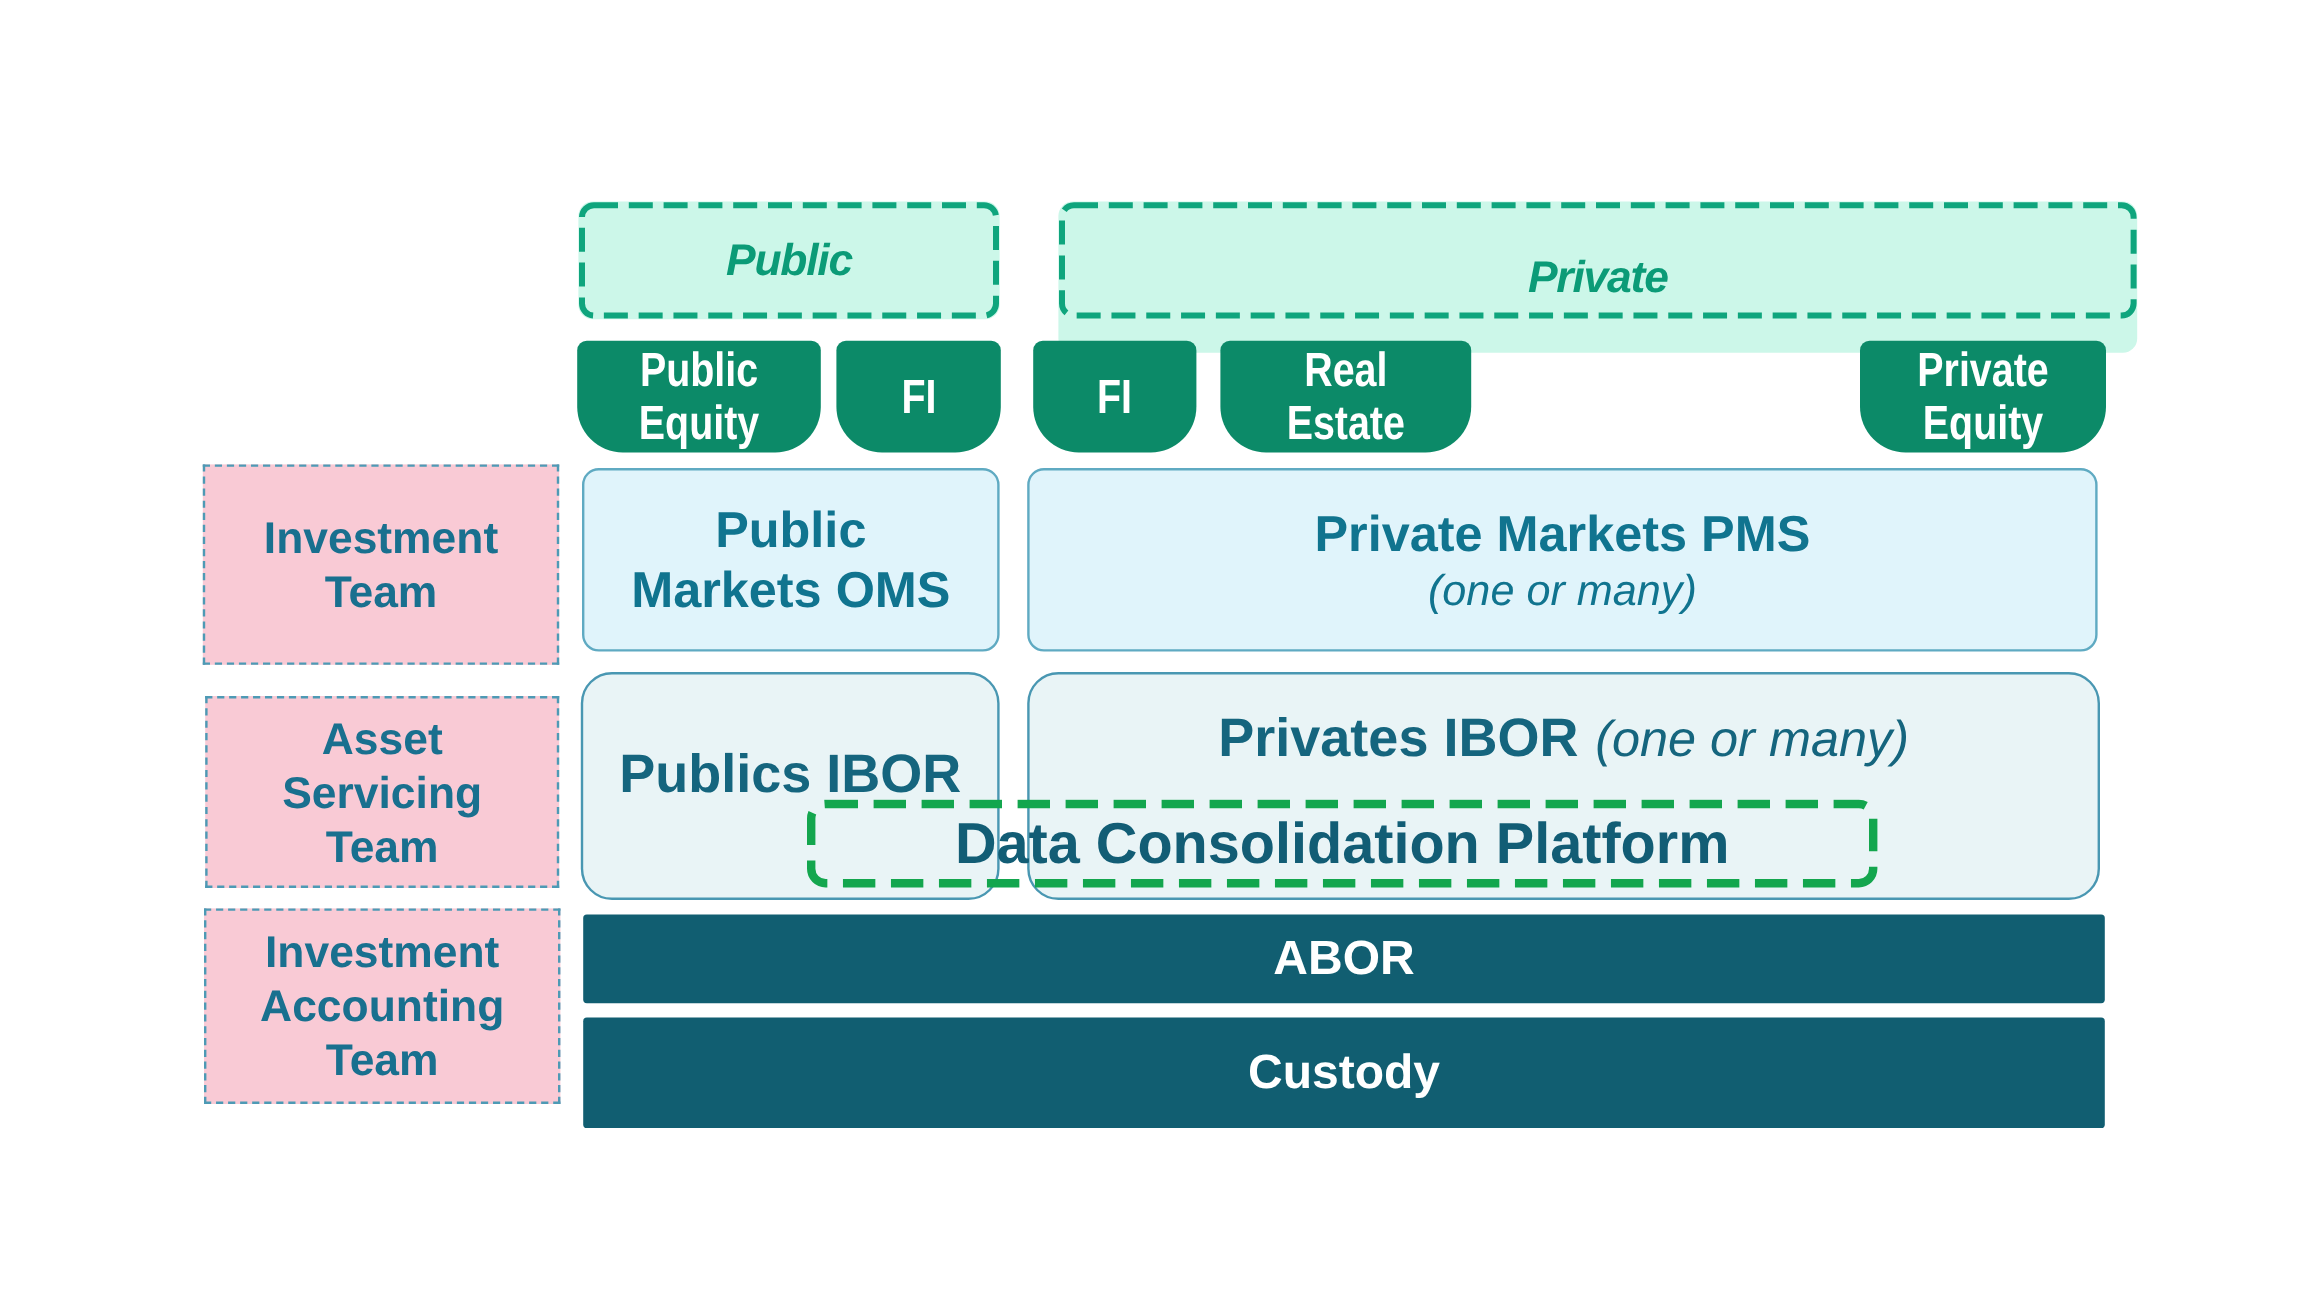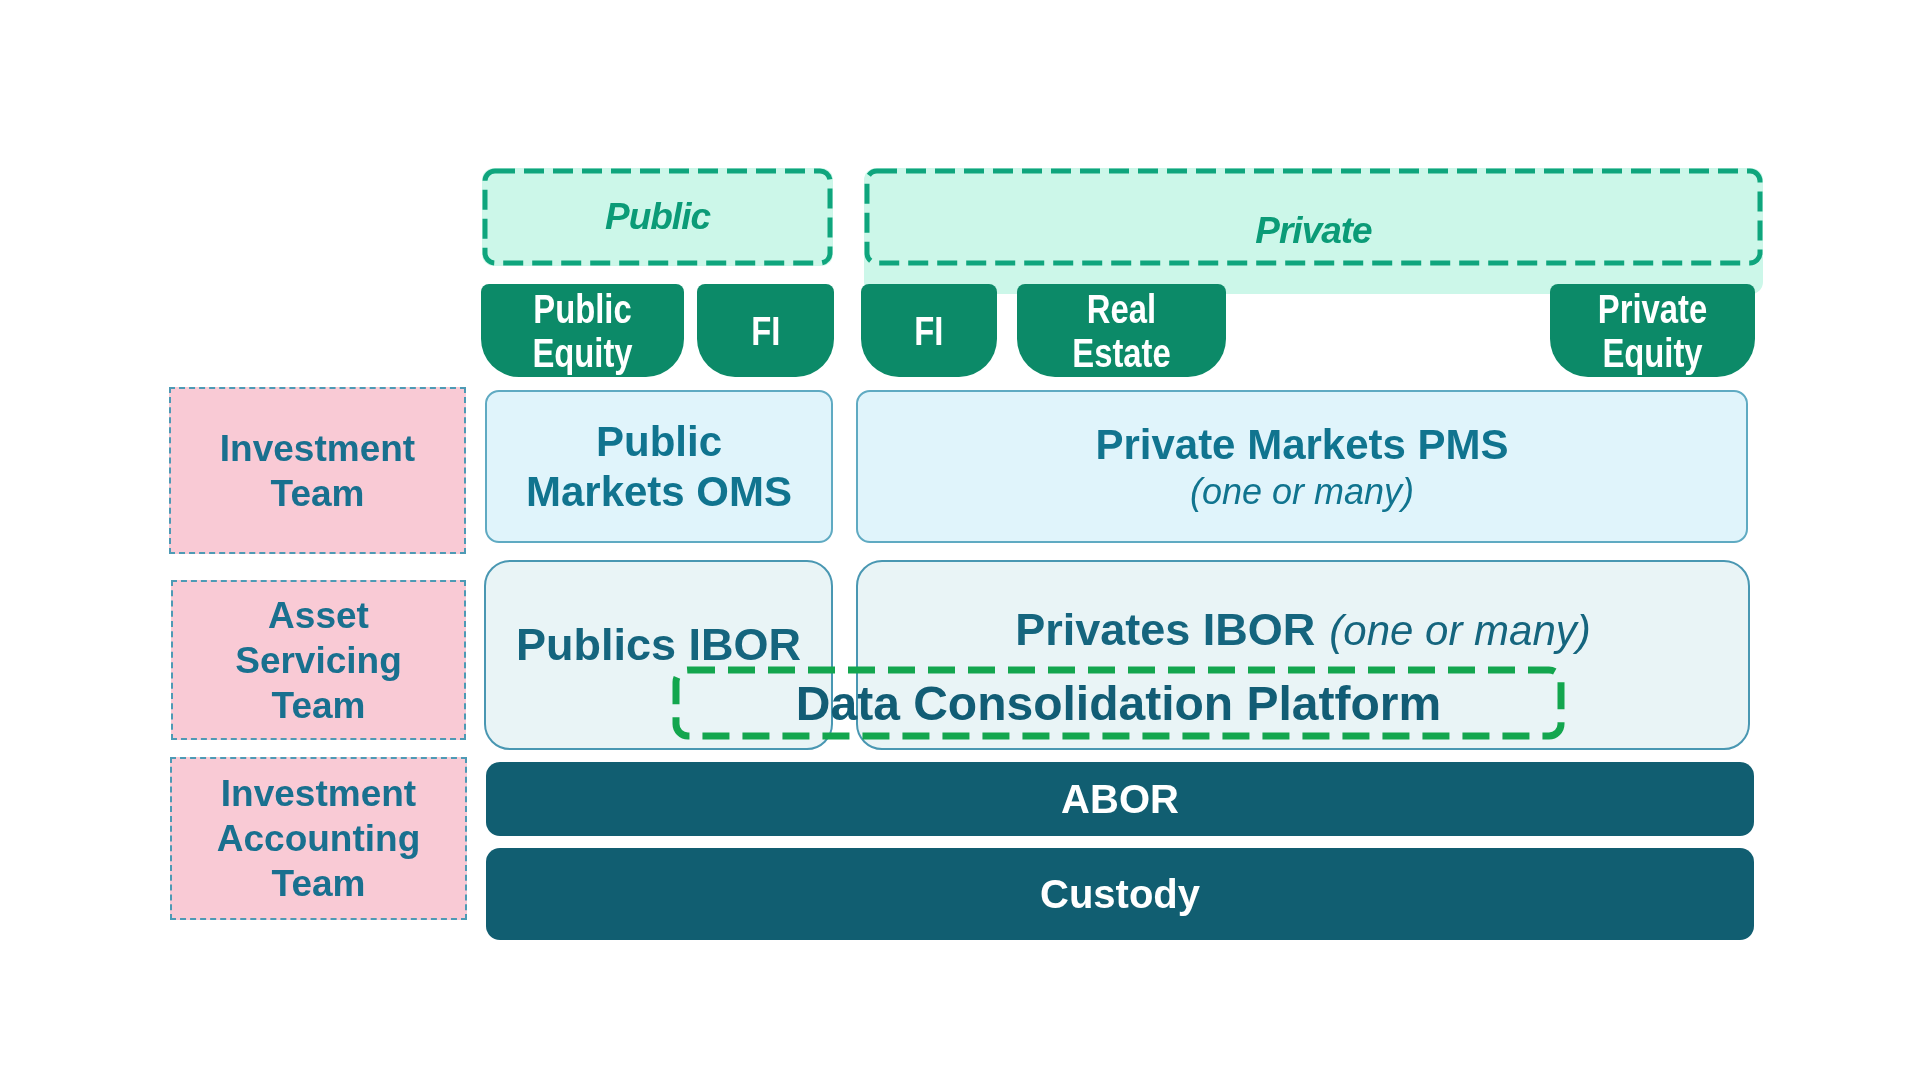--- a/index.html
+++ b/index.html
@@ -53,37 +53,37 @@
   
   .dcp{
     position:absolute;display:flex;align-items:center;justify-content:center;
     text-align:center;z-index:5;
   }
   .dcp svg{position:absolute;left:0;top:0;}
   .dcp-label{position:relative;color:#125D75;font-weight:bold;font-size:48px;}
   
   .bar{
     position:absolute;left:486px;width:1268px;height:74px;background:#115E71;
-    border-radius:14px;display:flex;align-items:center;justify-content:center;
+    border-radius:3px;display:flex;align-items:center;justify-content:center;
     color:#FFFFFF;font-weight:bold;font-size:40px;
   }
 </style>
 </head>
 <body>
 
 <div class="canvas">
 
   <div class="mint" style="left:482px;top:168px;width:351px;height:98px">
     <svg width="351" height="98">
       <rect x="3" y="3" width="345" height="92" rx="10" fill="none" stroke="#0FA57D" stroke-width="5" stroke-dasharray="20 9"></rect>
     </svg>
     <span class="mint-label">Public</span>
   </div>
 
-  <div class="mint" style="left:864px;top:168px;width:899px;height:126px">
+  <div class="mint" style="left:882px;top:168px;width:899px;height:126px">
     <svg width="899" height="98">
       <rect x="3" y="3" width="893" height="92" rx="10" fill="none" stroke="#0FA57D" stroke-width="5" stroke-dasharray="20 9"></rect>
     </svg>
     <span class="mint-label">Private</span>
   </div>
 
   <div class="tab" style="left:481px;width:203px">
     <span class="tab-label">Public Equity</span>
   </div>
   <div class="tab" style="left:697px;width:137px">
@@ -114,21 +114,21 @@
   </div>
   <div class="panel" style="left:856px;top:390px;width:892px;height:153px">
     <div class="panel-title">Private Markets PMS</div>
     <div class="panel-note">(one or many)</div>
   </div>
 
   <div class="ibor" style="left:484px;top:560px;width:349px;height:190px">
     <div class="ibor-title" style="margin-top:58px">Publics IBOR</div>
   </div>
   <div class="ibor" style="left:856px;top:560px;width:894px;height:190px">
-    <div style="margin-top:43px">
+    <div style="margin-top:28px">
       <span class="ibor-title">Privates IBOR</span><span class="ibor-title ibor-note">(one or many)</span>
     </div>
   </div>
 
   <div class="dcp" style="left:672px;top:666px;width:893px;height:74px">
     <svg width="893" height="74">
       <rect x="4" y="4" width="885" height="66" rx="12" fill="none" stroke="#13A64E" stroke-width="7" stroke-dasharray="27 13"></rect>
     </svg>
     <span class="dcp-label">Data Consolidation Platform</span>
   </div>

